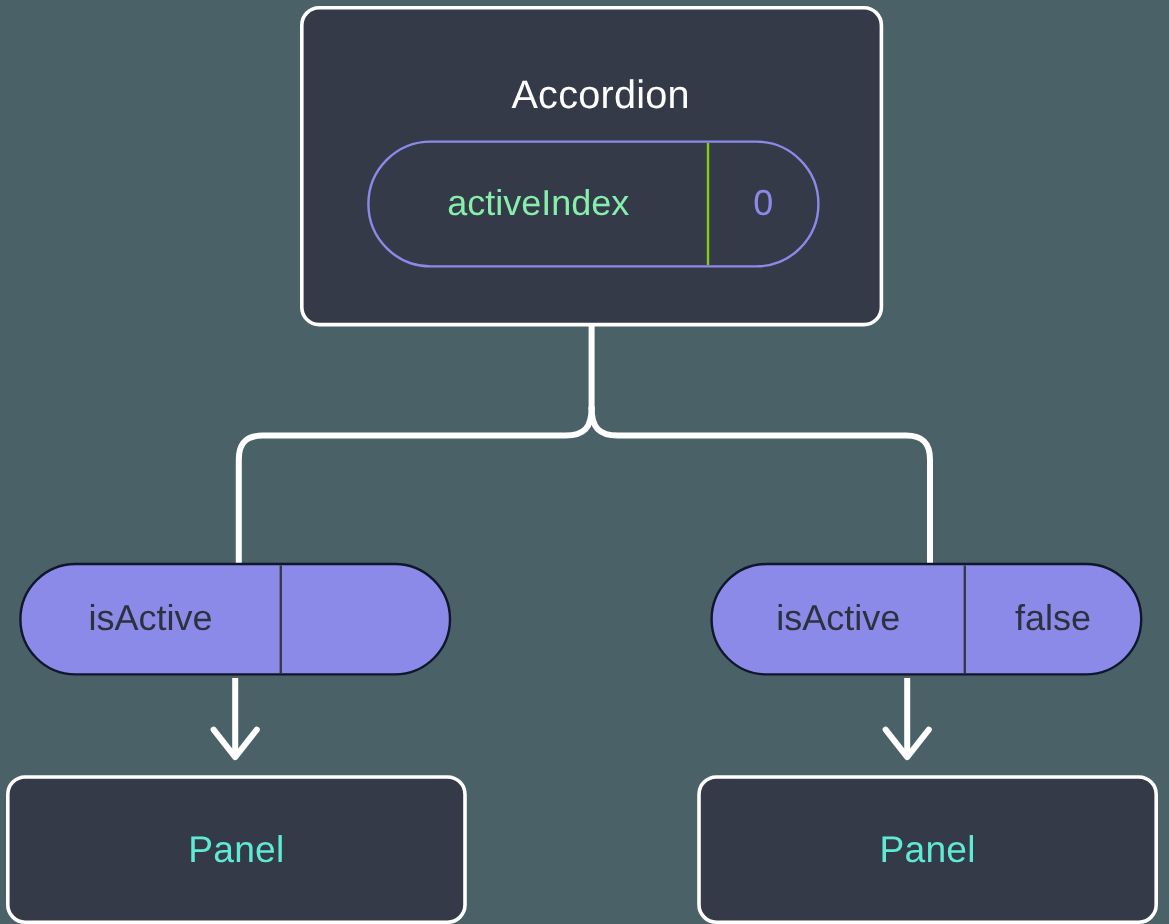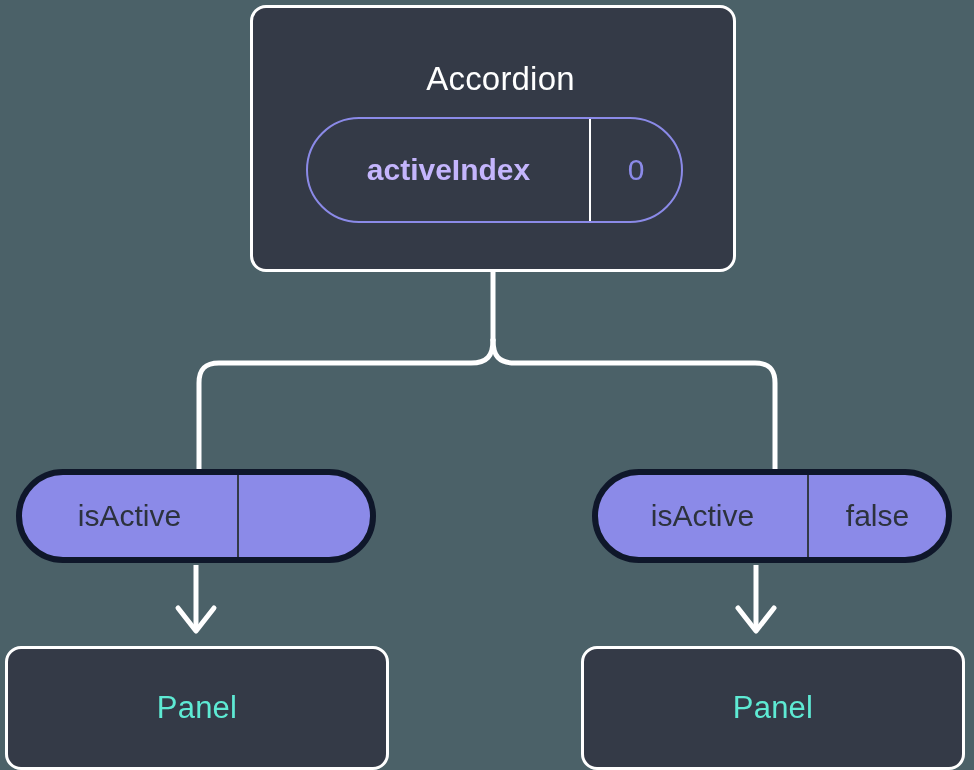--- a/index.html
+++ b/index.html
@@ -100,33 +100,32 @@
   #state-pill {
     left: 306px;
     top: 117px;
     width: 377px;
     height: 106px;
     border: 2px solid #8b8ae8;
     background: transparent;
   }
   #state-pill .pill-key {
     width: 281px;
-    color: #c4b5fd;
-    border-right: 2px solid #ffffff;
-    font-weight: bold;
+    color: #86efac;
+    border-right: 2px solid #84cc16;
   }
   #state-pill .pill-val {
     flex: 1;
     color: #8b8ae8;
   }
 
   
   .prop-pill {
     height: 94px;
-    border: 6px solid #0f172a;
+    border: 2px solid #0f172a;
     background: #8b8ae8;
   }
   .prop-pill .pill-key,
   .prop-pill .pill-val {
     color: #2c323d;
   }
   .prop-pill .pill-key {
     border-right: 2px solid #343a47;
   }
 

